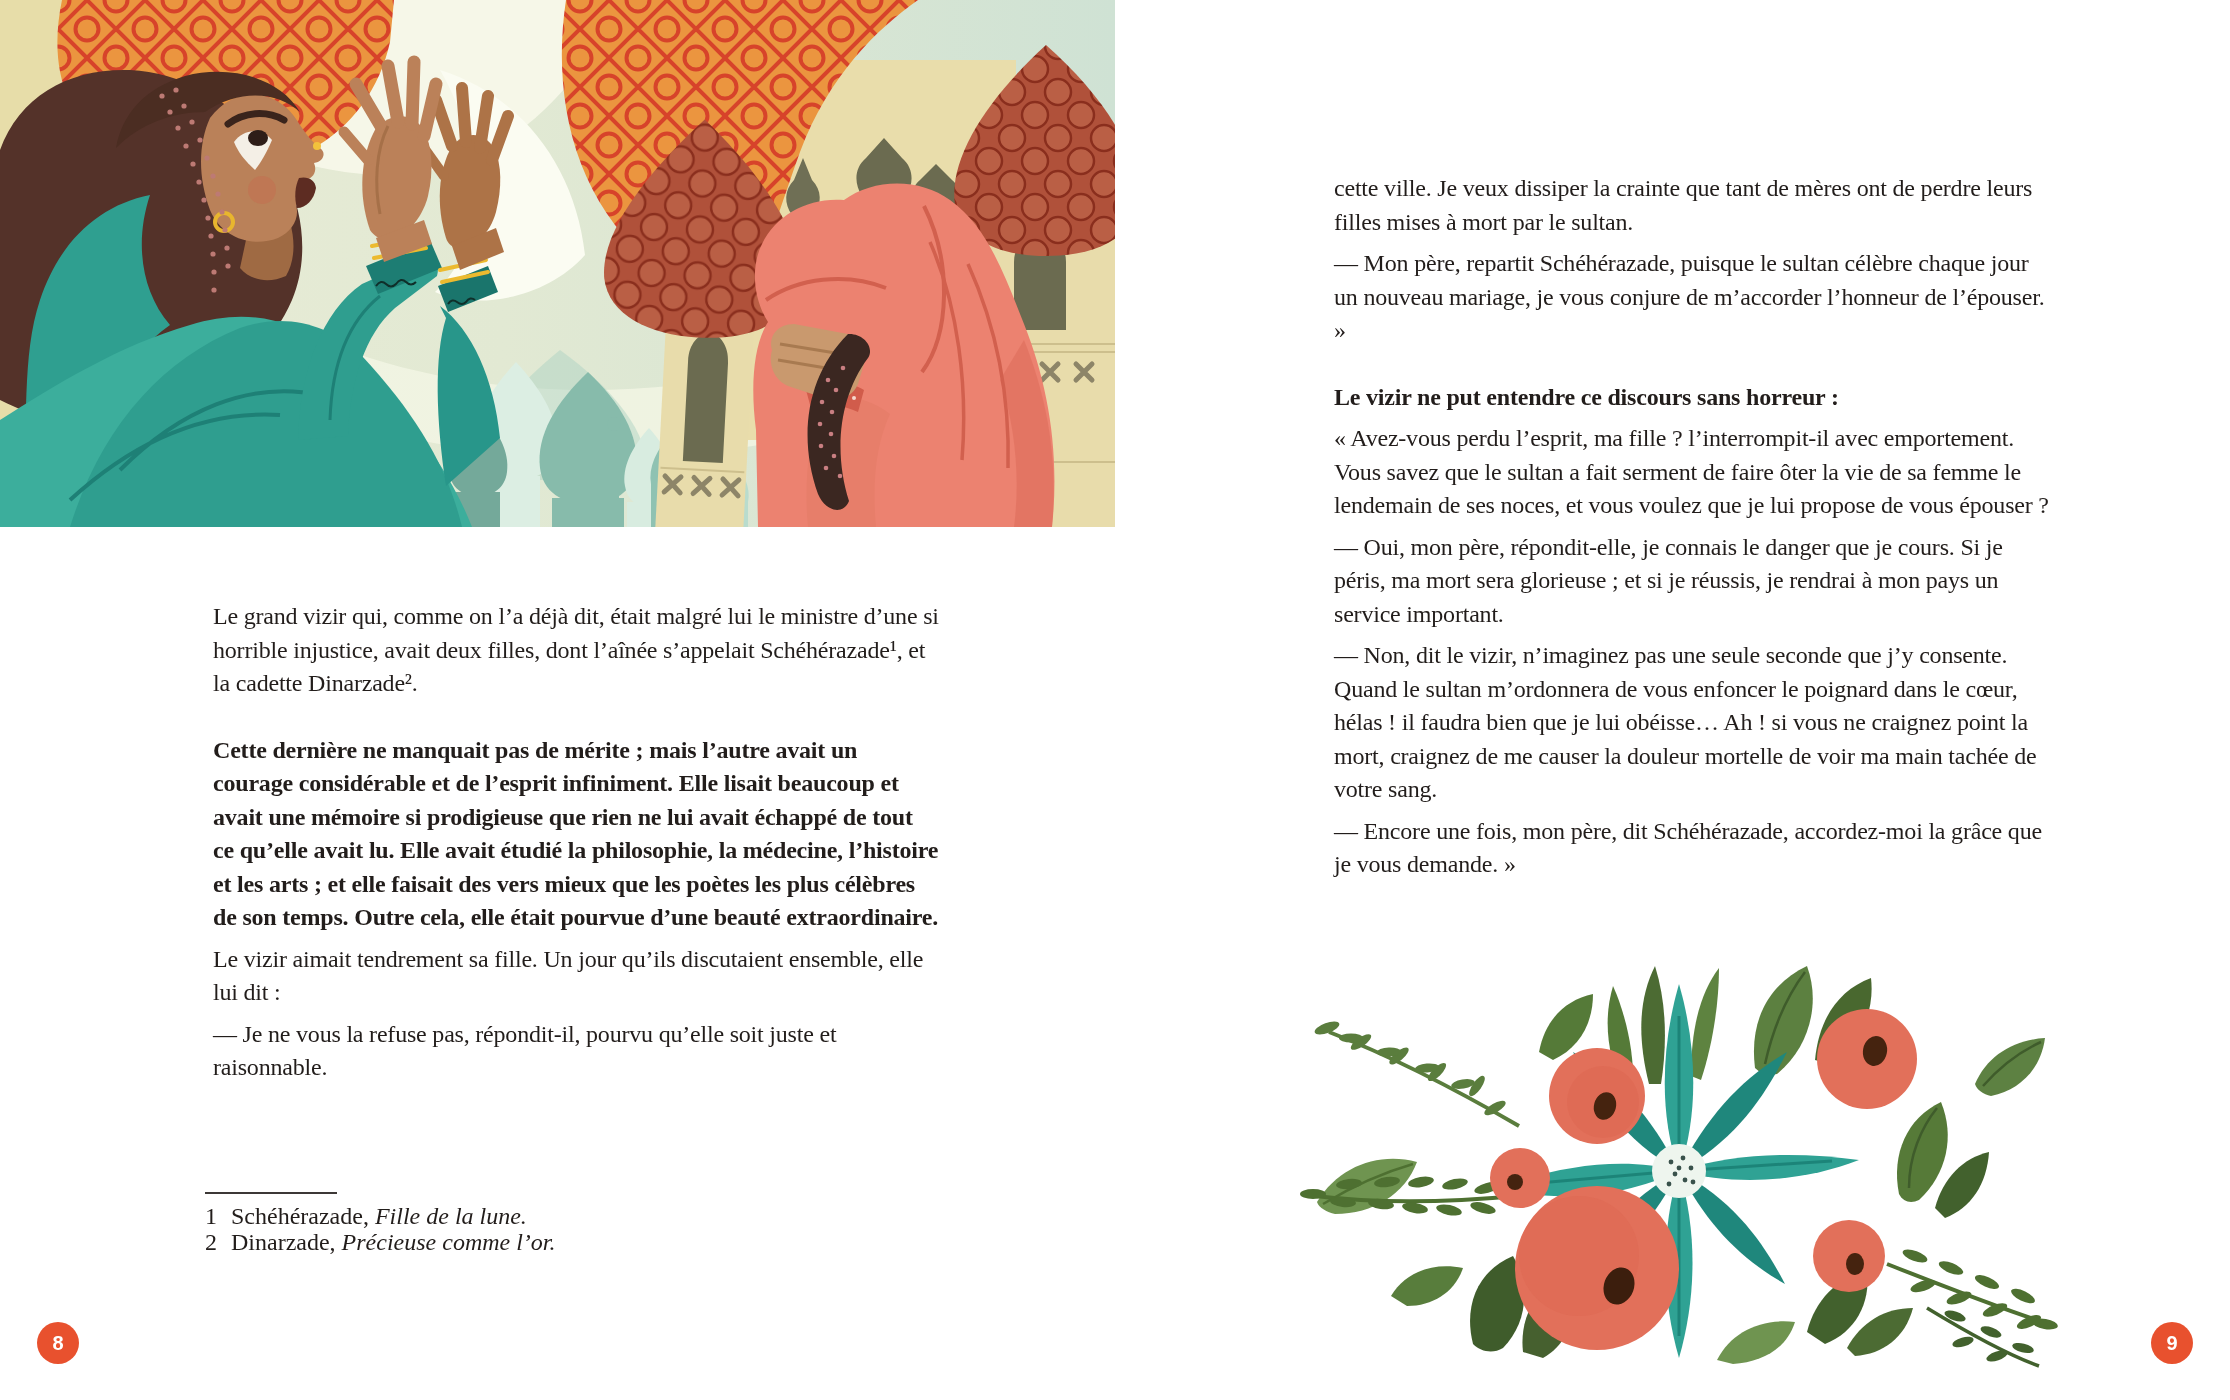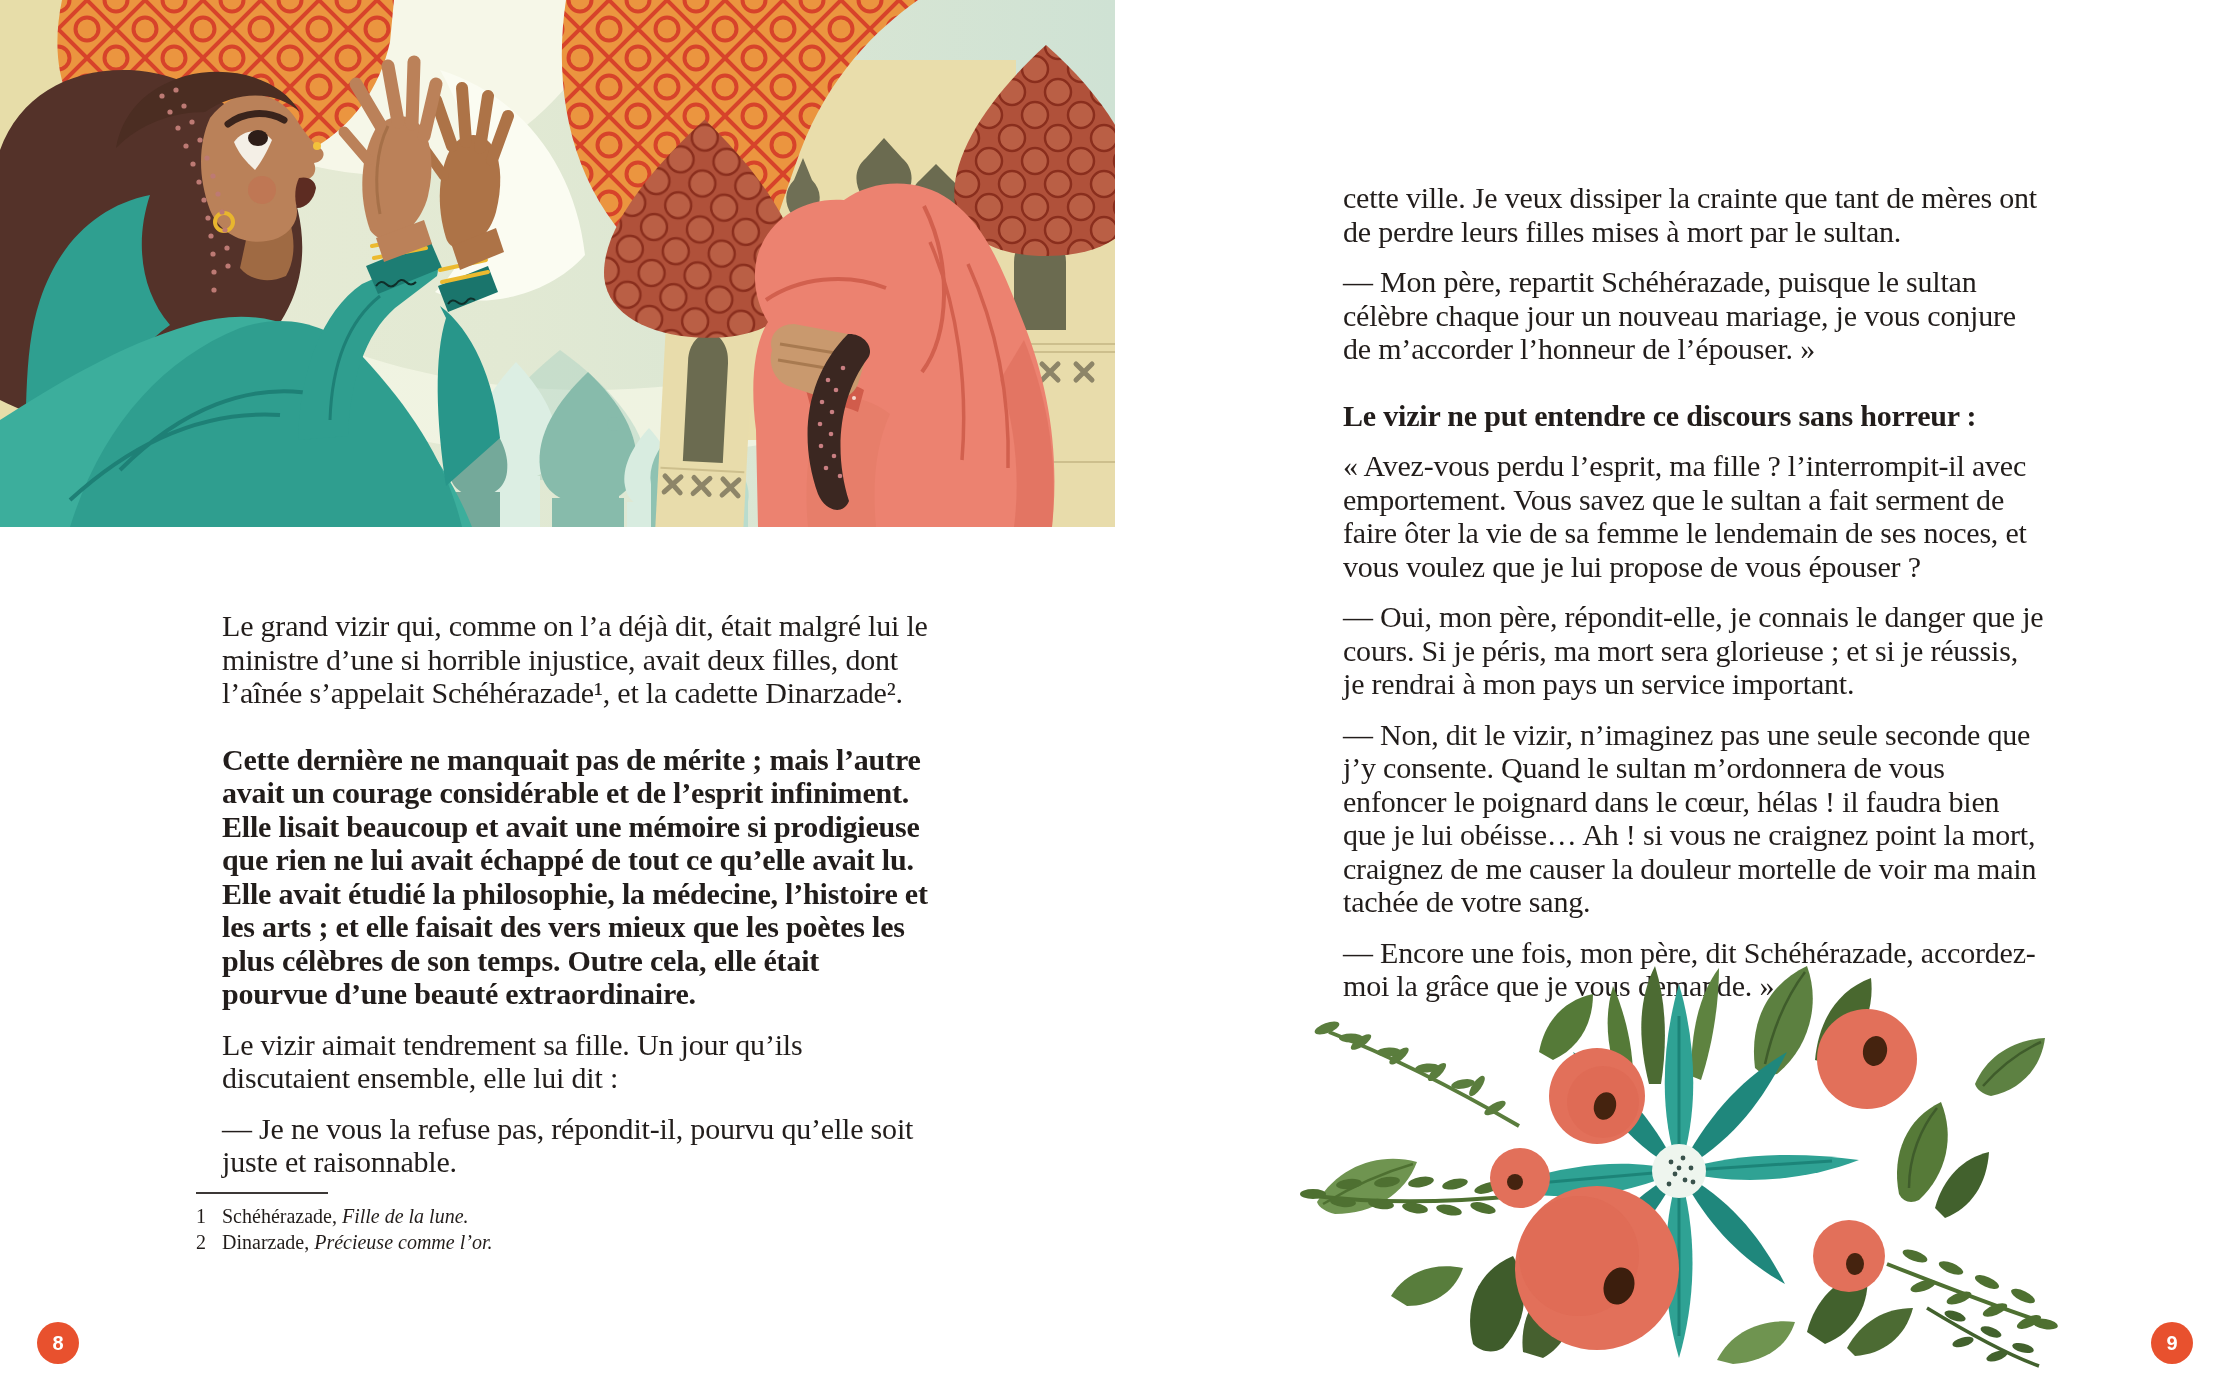--- a/index.html
+++ b/index.html
@@ -11,26 +11,26 @@
   }
   .spread{position:absolute;inset:0;}
   .page{position:absolute;top:0;height:1400px;width:1115px;}
   .page-left{left:0;}
   .page-right{left:1115px;}
 
   .illustration{position:absolute;left:0;top:0;width:1115px;height:527px;margin:0;}
   .illustration svg{display:block;width:100%;height:100%;}
 
   .page-text{position:absolute;}
-  .page-text p{margin:17px;font-size:30px;line-height:33.5px;letter-spacing:-0.2px;}
+  .page-text p{margin:8px;font-size:24px;line-height:33.5px;letter-spacing:-0.2px;}
   .page-text p.gap{margin-top:33px;font-weight:bold;}
   .text-left{left:205px;top:592px;width:742px;}
   .text-right{left:211px;top:164px;width:736px;} 
 
-  .footnotes{position:absolute;left:196px;top:1192px;width:742px;font-size:20px;line-height:26px;}
+  .footnotes{position:absolute;left:205px;top:1192px;width:742px;font-size:24px;line-height:26px;}
   .fn-rule{width:132px;height:2px;background:#3c3836;margin-bottom:9px;}
   .footnote .fn-num{display:inline-block;min-width:26px;}
 
   .page-number{
     position:absolute;width:42px;height:42px;border-radius:50%;
     background:var(--accent);color:#fff;display:flex;align-items:center;justify-content:center;
     font-family:"Liberation Sans", sans-serif;font-weight:bold;font-size:20px;
   }
   .num-left{left:37px;top:1322px;}
   .num-right{left:1036px;top:1322px;} 

